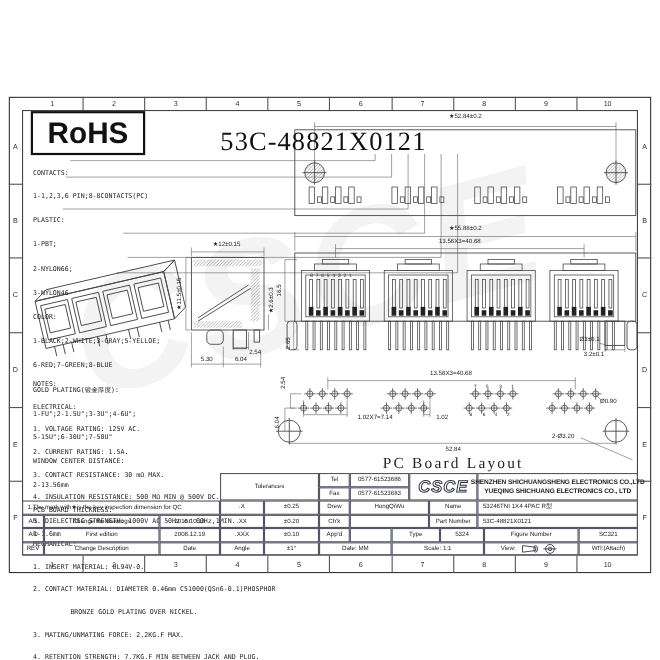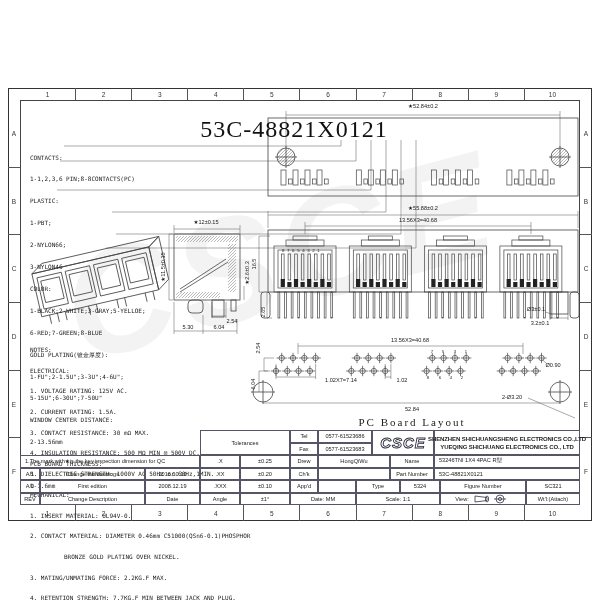--- a/index.html
+++ b/index.html
@@ -20,21 +20,21 @@
   .rohs{position:absolute;left:28px;top:101px;width:104px;height:40px;box-sizing:border-box;border:2.5px solid #111;display:flex;align-items:center;justify-content:center;font-size:27px;font-weight:bold;color:#111;z-index:3;}
   .pn{position:absolute;left:148px;top:116px;width:292px;text-align:center;font-family:"Liberation Serif",serif;font-size:24px;letter-spacing:1px;color:#111;z-index:3;}
   .c{position:absolute;box-sizing:border-box;border:0.8px solid #556;display:flex;align-items:center;justify-content:center;font-size:5.6px;color:#222;white-space:nowrap;z-index:3;background:transparent;}
   .c.left{justify-content:flex-start;padding-left:4px;}
   .logo{font-style:italic;font-weight:bold;font-size:15px;letter-spacing:1px;color:#fff;-webkit-text-stroke:0.9px #334;text-shadow:0 0 0.5px #334;}
   .company{flex-direction:column;line-height:8px;font-size:6px;font-weight:bold;letter-spacing:-0.1px;}
   .wm{position:absolute;left:60px;top:170px;font-size:150px;font-style:italic;font-weight:bold;color:rgba(90,90,90,0.07);transform:rotate(-15deg);z-index:1;letter-spacing:6px;}
   svg.art{position:absolute;left:0;top:0;z-index:2;}
   .pinnum{position:absolute;font-size:4.4px;letter-spacing:2.6px;color:#222;z-index:3;}
   .pclab{position:absolute;font-size:4.2px;color:#222;transform:translate(-50%,-50%);z-index:3;}
-  .caption{font-family:"Liberation Serif",serif;font-size:11px;letter-spacing:2px;color:#222;}
+  .caption{font-family:"Liberation Serif",serif;font-size:14px;letter-spacing:2px;color:#222;}
 </style>
 </head>
 <body>
 
 <div id="sheet">
 
   <div class="wm">CSCE</div>
 
   <div class="frame" style="left:8px;top:88px;width:584px;height:433px;"></div>
   <div class="innerframe" style="left:20px;top:100px;width:560px;height:405px;"></div>
@@ -73,20 +73,21 @@
   </div>
   <div class="strip vstrip" style="left:580px;top:100px;width:12px;height:405px;">
     <div class="gc">A</div>
       <div class="gc">B</div>
       <div class="gc">C</div>
       <div class="gc">D</div>
       <div class="gc">E</div>
       <div class="gc">F</div>
   </div>
 
+  <div class="rohs">RoHS</div>
   <div class="pn">53C-48821X0121</div>
 
   <div class="notes" style="left:30px;top:139px;">
     <div>CONTACTS:</div>
     <div>1-1,2,3,6 PIN;8-8CONTACTS(PC)</div>
     <div>PLASTIC:</div>
     <div>1-PBT;</div>
     <div>2-NYLON66;</div>
     <div>3-NYLON46</div>
     <div>COLOR:</div>

